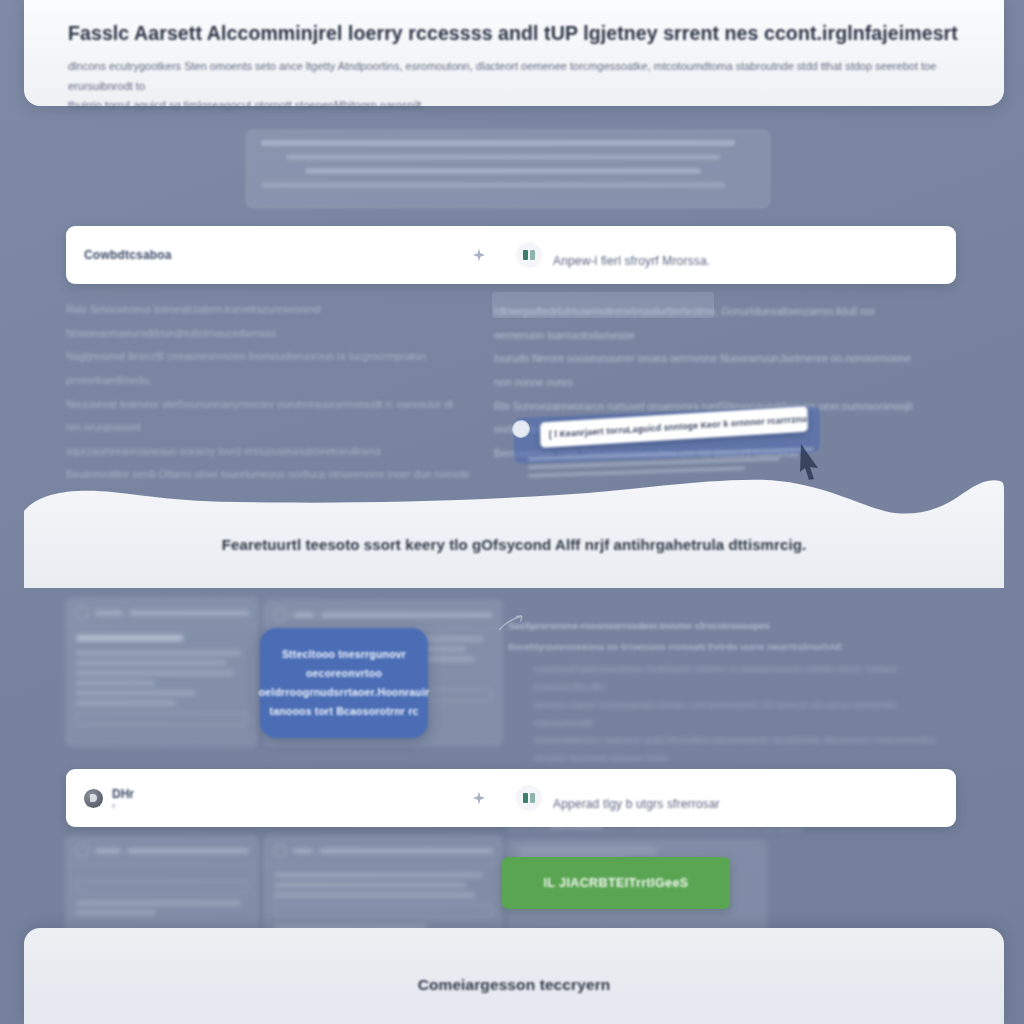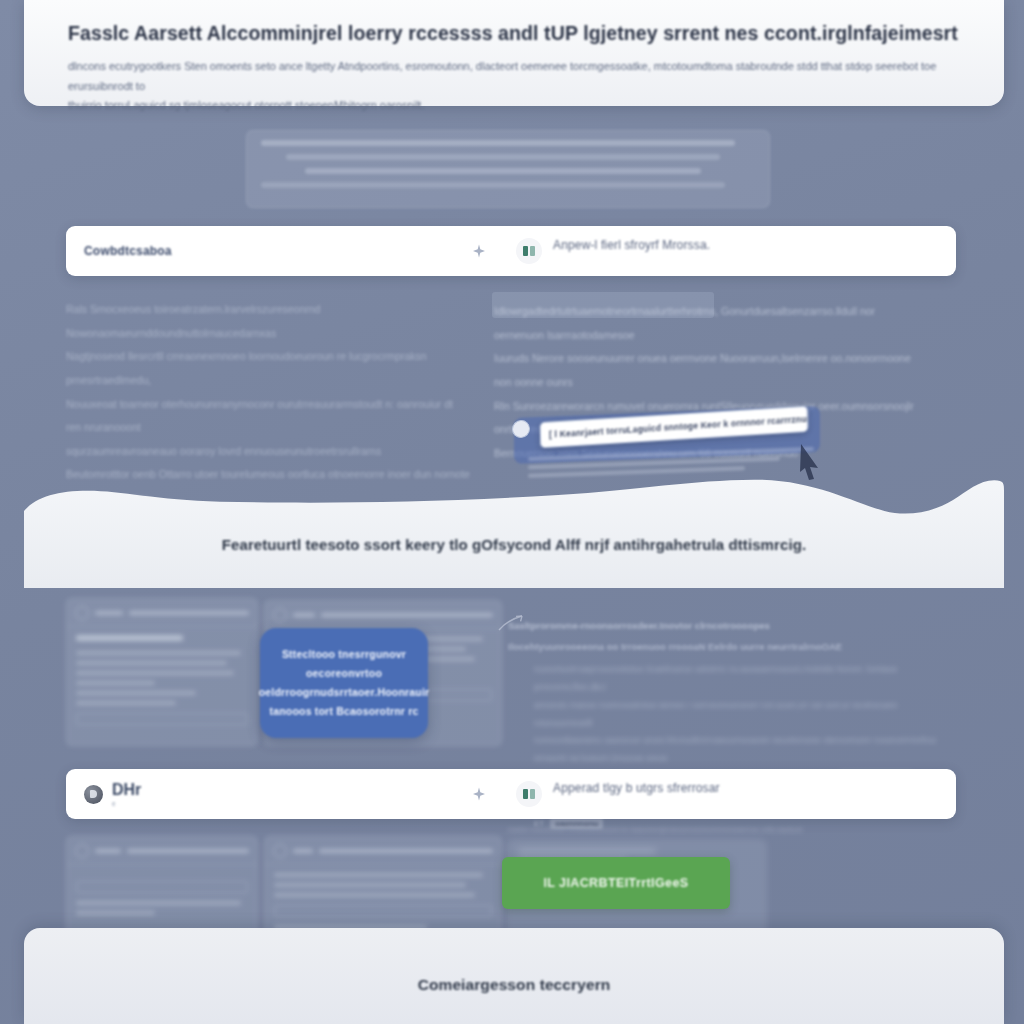--- a/index.html
+++ b/index.html
@@ -54,21 +54,21 @@
     background: rgba(232,237,248,.55);
     margin-bottom: 8px;
   }
   .ghost-banner .gl.w1 { width: 96%; }
   .ghost-banner .gl.w2 { width: 88%; margin-left: 5%; background: rgba(224,231,245,.42);}
   .ghost-banner .gl.w3 { width: 80%; margin-left: 9%; background: rgba(228,234,247,.5);}
   .ghost-banner .gl.w4 { width: 94%; margin-bottom:0; background: rgba(222,229,243,.38);}
 
   
   .bar {
-    position: absolute; left: 66px; width: 890px; height: 50px;
+    position: absolute; left: 66px; width: 890px; height: 58px;
     background: #ffffff; border-radius: 9px;
     box-shadow: 0 3px 12px rgba(40,48,70,.20);
     display: flex; align-items: center;
   }
   .bar-1 { top: 226px; }
   .bar-2 { top: 769px; }
 
   .bar-left {
     display: flex; align-items: center; gap: 9px;
     padding-left: 18px; width: 400px; flex: none;
@@ -79,26 +79,26 @@
     width: 19px; height: 19px; border-radius: 50%;
     background: radial-gradient(circle at 34% 32%, #8a909c 0%, #5c626f 70%, #4b505b 100%);
     flex: none; position: relative;
   }
   .avatar-circle::after{
     content:""; position:absolute; left:6px; top:5.5px;
     width:7px; height:8px; border-radius:1px 4px 4px 1px;
     background: rgba(236,239,245,.82);
   }
   .bar-left .sub { display:flex; flex-direction:column; gap:1px; }
-  .bar-left .sub .t1 { font-size: 16px; font-weight:700; color:#3c4a66; }
+  .bar-left .sub .t1 { font-size: 12px; font-weight:700; color:#3c4a66; }
   .bar-left .sub .t2 { font-size: 6.5px; color:#97a1b5; }
 
   .sparkle { width: 26px; display:flex; align-items:center; justify-content:center; }
 
-  .bar-right { display:flex; align-items:flex-start; gap: 11px; margin-left: 24px; }
+  .bar-right { display:flex; align-items:flex-end; gap: 11px; margin-left: 24px; }
   .icon-chip {
     width: 26px; height: 26px; border-radius: 50%;
     background: #f4f5f8;
     display:flex; align-items:center; justify-content:center;
     flex:none;
   }
   .book-glyph { display:flex; gap:1.5px; }
   .book-glyph i {
     display:block; width:5px; height:10px; border-radius:1px;
   }

